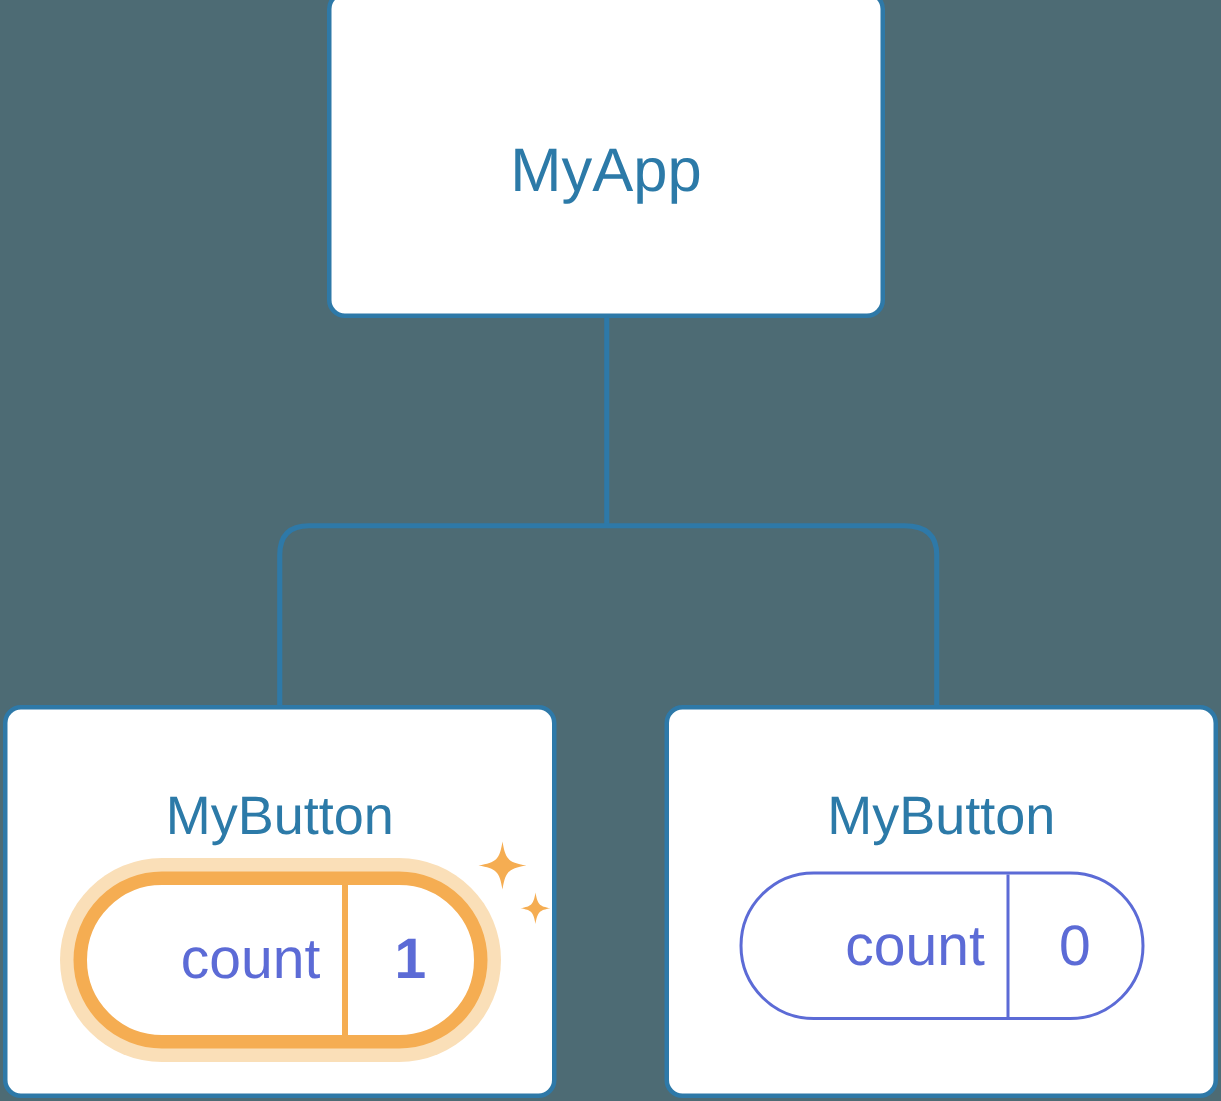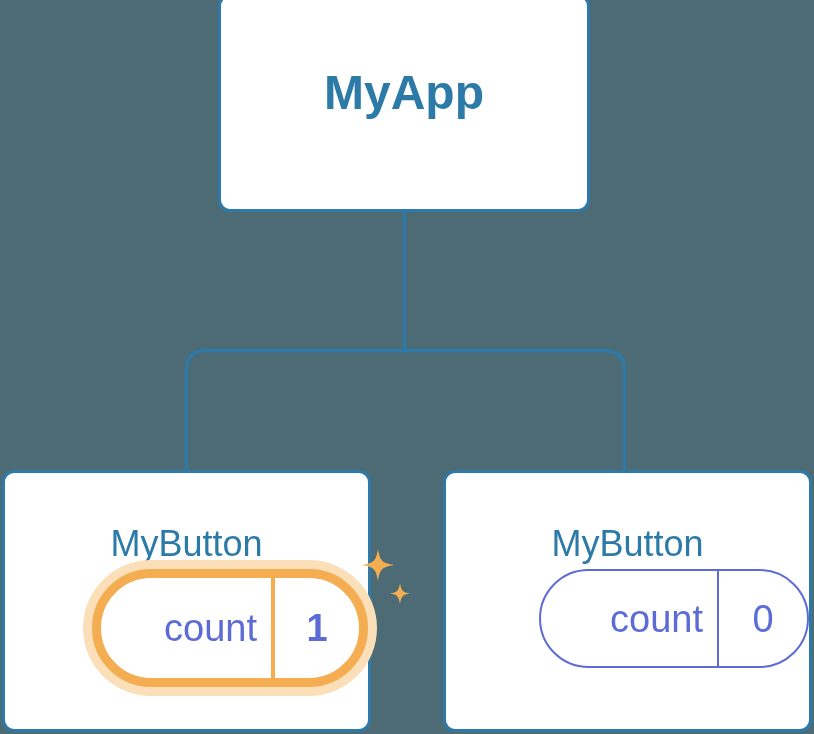--- a/index.html
+++ b/index.html
@@ -38,23 +38,22 @@
     white-space: nowrap;
   }
 
   #node-root {
     left: 218px;
     top: -6px;
     width: 372px;
     height: 218px;
   }
   #node-root .node-title {
-    top: 68px;
-    font-size: 48px;
-    font-weight: bold;
+    top: 93px;
+    font-size: 41px;
   }
 
   #node-left {
     left: 2px;
     top: 470px;
     width: 369px;
     height: 262px;
   }
   #node-right {
     left: 443px;
@@ -64,25 +63,25 @@
   }
   #node-left .node-title,
   #node-right .node-title {
     top: 50px;
     font-size: 36px;
   }
 
   
   .pill-wrap {
     position: absolute;
-    top: 96px;
+    top: 108px;
     left: 0;
     right: 0;
     display: flex;
-    justify-content: flex-end;
+    justify-content: center;
   }
   .pill-holder {
     position: relative;
     display: inline-block;
   }
   .pill {
     position: relative;
     display: flex;
     align-items: center;
     box-sizing: border-box;

